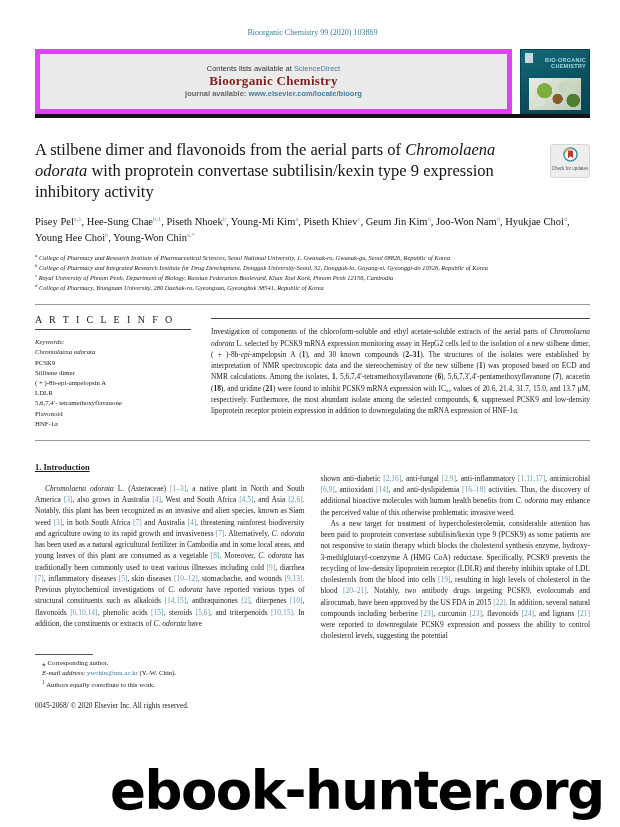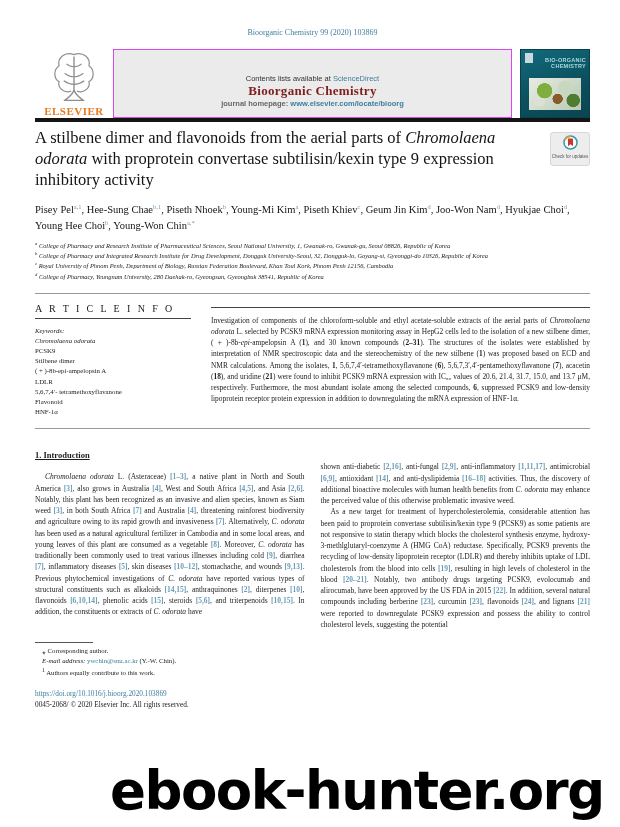--- a/index.html
+++ b/index.html
@@ -6,87 +6,76 @@
   body{
     width:620px;height:827px;position:relative;overflow:hidden;background:#fff;
     font-family:"Liberation Serif",serif;color:#1c1c1c;
     -webkit-font-smoothing:antialiased;
   }
   .page{padding:28px 30px 0 35px;}
   .top-ref{text-align:center;font-size:8px;color:#3d7f9e;}
   .header-row{display:flex;margin-top:12px;align-items:stretch;}
   .logo-block{width:78px;display:flex;flex-direction:column;align-items:center;justify-content:flex-end;padding-bottom:1px;}
   .elsevier-text{color:#e87a1e;font-size:11px;font-weight:bold;letter-spacing:.5px;font-family:"Liberation Serif",serif;}
-  .gray-box{flex:1;background:#ebebeb;text-align:center;padding:8px 0 9px;display:flex;flex-direction:column;justify-content:flex-end;border:1px solid #d946ef;}
+  .gray-box{flex:1;background:#ebebeb;text-align:center;padding:8px 0 9px;display:flex;flex-direction:column;justify-content:center;border:5px solid #d946ef;}
   .contents-line{font-size:7.5px;font-family:"Liberation Sans",sans-serif;color:#333;}
   .journal-title{font-size:13px;color:#7f1d1d;letter-spacing:.3px;font-weight:bold;}
   .homepage-line{font-size:7.5px;font-family:"Liberation Sans",sans-serif;font-weight:bold;color:#666;}
   .link{color:#3d7f9e;text-decoration:none;cursor:pointer;}
   .cover{width:70px;margin-left:8px;background:linear-gradient(160deg,#126b7c 0%,#0c505f 55%,#0a4552 100%);border:1px solid #09404c;position:relative;padding:3px;box-sizing:border-box;}
   .cover-corner{position:absolute;top:3px;left:4px;width:8px;height:10px;background:#e9eef0;opacity:.85;}
   .cover-title{margin-top:4px;text-align:right;font-family:"Liberation Sans",sans-serif;font-weight:bold;font-size:5.5px;line-height:1.15;color:#a8dce2;letter-spacing:.3px;}
   .cover-img{margin:8px auto 0;width:52px;height:32px;background:
     radial-gradient(circle at 30% 40%,#7fae3e 0 18%,transparent 19%),
     radial-gradient(circle at 70% 30%,#c8d8c0 0 16%,transparent 17%),
     radial-gradient(circle at 55% 65%,#8a5a2b 0 14%,transparent 15%),
     radial-gradient(circle at 20% 70%,#d9e2d5 0 12%,transparent 13%),
     radial-gradient(circle at 85% 70%,#4f7d2f 0 13%,transparent 14%),
     linear-gradient(135deg,#e8ece4,#b9c9b2);}
   .black-bar{height:4px;background:#141414;margin-top:0;}
-  .title-row{display:flex;margin-top:6px;gap:24px;}
+  .title-row{display:flex;margin-top:22px;gap:24px;}
   .title{flex:1;font-size:16.5px;line-height:1.27;color:#141414;padding-right:14px;}
   .check-badge{width:40px;height:34px;background:#ededed;border:1px solid #d7d7d7;border-radius:3px;text-align:center;padding-top:2px;box-sizing:border-box;align-self:flex-start;margin-top:4px;}
   .check-text{font-family:"Liberation Sans",sans-serif;font-size:4.5px;line-height:1.2;color:#555;}
   .authors{font-size:10.5px;margin-top:11px;line-height:1.45;color:#141414;}
   .asup{color:#6d9cb5;font-size:6.5px;}
   .affils{margin-top:8px;font-size:6.4px;font-style:italic;line-height:1.4;color:#222;}
   .affil sup{font-size:4.6px;}
   .rule-full{border:0;border-top:1px solid #999;margin:11px 0 0;}
   .info-abs{display:flex;margin-top:9px;}
   .info-col{width:156px;}
   .abs-col{flex:1;margin-left:20px;}
   .sec-head{font-size:10px;letter-spacing:2.4px;color:#222;}
   .head-rule{border:0;border-top:1px solid #444;margin:4px 0 0;}
   .kw-label{font-style:italic;font-size:6.8px;margin-top:7px;line-height:1.5;}
   .kw{font-size:6.8px;line-height:1.5;}
   .abs-text{font-size:7.4px;line-height:1.52;text-align:justify;margin-top:7px;}
   .intro{display:grid;grid-template-columns:1fr 1fr;column-gap:16px;margin-top:13px;}
   .intro-head{font-size:8.5px;font-weight:bold;margin:8px 0 11px;text-decoration:underline;}
   .body-text{font-size:7.5px;line-height:1.5;text-align:justify;}
   .indent{text-indent:10px;}
-  .cite{color:#6d9cb5;font-weight:bold;}
+  .cite{color:#6d9cb5;}
   .footnote{margin-top:12px;font-size:6.8px;line-height:1.5;}
   .fn-rule{width:58px;border:0;border-top:1px solid #555;margin:0 0 3px;}
   .fn-indent{padding-left:7px;}
   .doi-block{margin-top:10px;font-size:7.3px;line-height:1.5;}
   .watermark{position:absolute;left:110px;top:760px;font-family:"DejaVu Sans","Liberation Sans",sans-serif;font-weight:bold;font-size:53px;letter-spacing:-1.5px;color:#000;white-space:nowrap;z-index:5;}
 </style>
 </head>
 <body>
 
 <div class="page">
 
   <div class="top-ref">Bioorganic Chemistry 99 (2020) 103869</div>
 
   <div class="header-row">
-    <div class="logo-block">
-      <svg width="50" height="56" viewBox="0 0 52 60">
-        <g fill="none" stroke="#8f8f8f" stroke-width="1.3">
-          <path d="M26 6 C16 2 8 10 10 18 C4 22 4 32 10 35 C8 42 16 48 23 45"></path>
-          <path d="M26 6 C36 2 44 10 42 18 C48 22 48 32 42 35 C44 42 36 48 29 45"></path>
-          <path d="M26 8 L26 44 M26 44 C24 50 20 52 16 55 M26 44 C28 50 32 52 36 55 M15 55 L37 55" stroke-width="1.5"></path>
-          <path d="M18 16 C22 20 30 20 34 16 M16 26 C22 31 30 31 36 26 M15 34 C22 39 30 39 37 34"></path>
-        </g>
-      </svg>
-      <span class="elsevier-text">ELSEVIER</span>
-    </div>
     <div class="gray-box">
       <div class="contents-line"><span>Contents lists available at </span><span class="link">ScienceDirect</span></div>
       <div class="journal-title">Bioorganic Chemistry</div>
-      <div class="homepage-line"><span>journal homepage: </span><span class="link">www.elsevier.com/locate/bioorg</span></div>
+      <div class="homepage-line"><span>journal available: </span><span class="link">www.elsevier.com/locate/bioorg</span></div>
     </div>
     <div class="cover">
       <div class="cover-corner"></div>
       <div class="cover-title"><span>BIO-ORGANIC</span><br><span>CHEMISTRY</span></div>
       <div class="cover-img"></div>
     </div>
   </div>
 
   <div class="black-bar"></div>
 
@@ -149,19 +138,18 @@
   </div>
 
   <div class="footnote">
     <hr class="fn-rule">
     <div class="fn-indent">⁎ Corresponding author.</div>
     <div class="fn-indent"><i>E-mail address:</i> <span class="link">ywchin@snu.ac.kr</span><span> (Y.-W. Chin).</span></div>
     <div class="fn-indent"><sup>1</sup><span> Authors equally contribute to this work.</span></div>
   </div>
 
   <div class="doi-block">
-    <div class="link">https://doi.org/10.1016/j.bioorg.2020.103869</div>
     <div>0045-2068/ © 2020 Elsevier Inc. All rights reserved.</div>
   </div>
 
 </div>
 
 <div class="watermark">ebook-hunter.org</div>
 
 </body></html>

